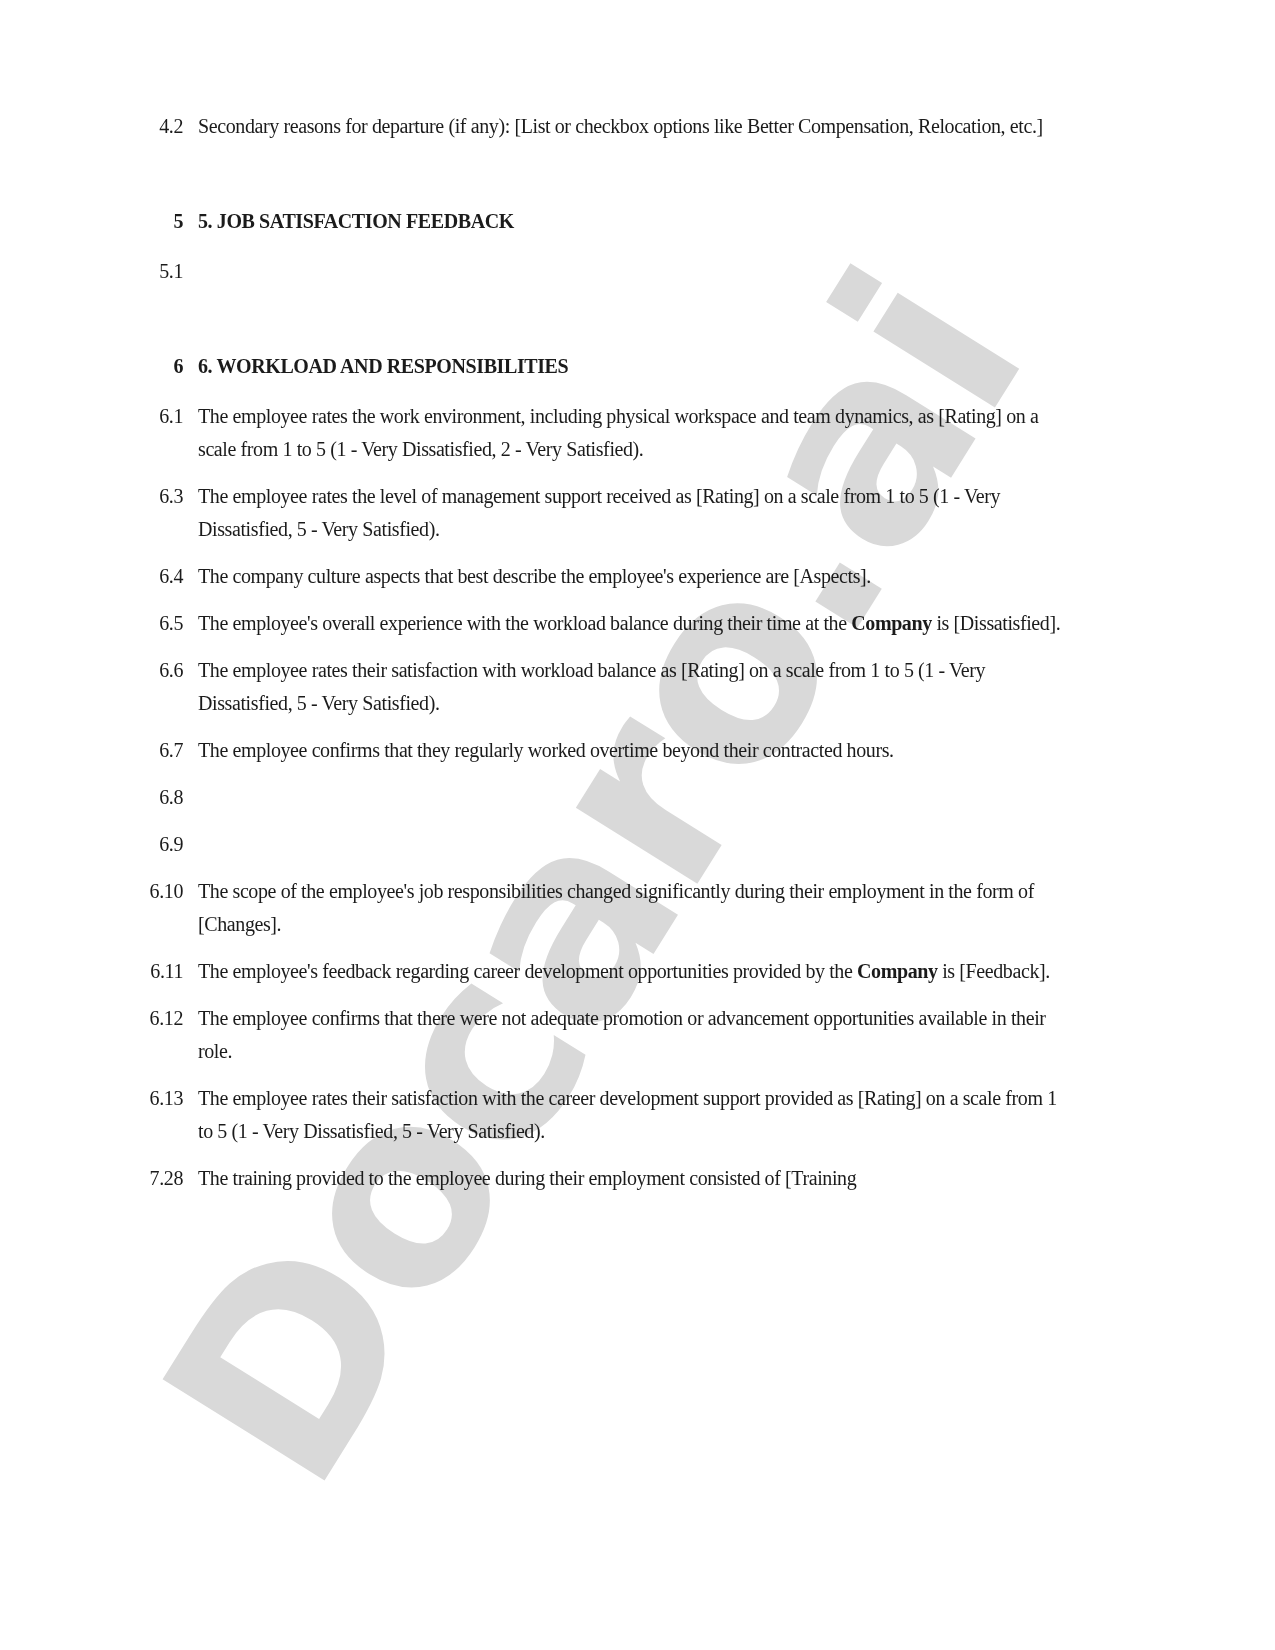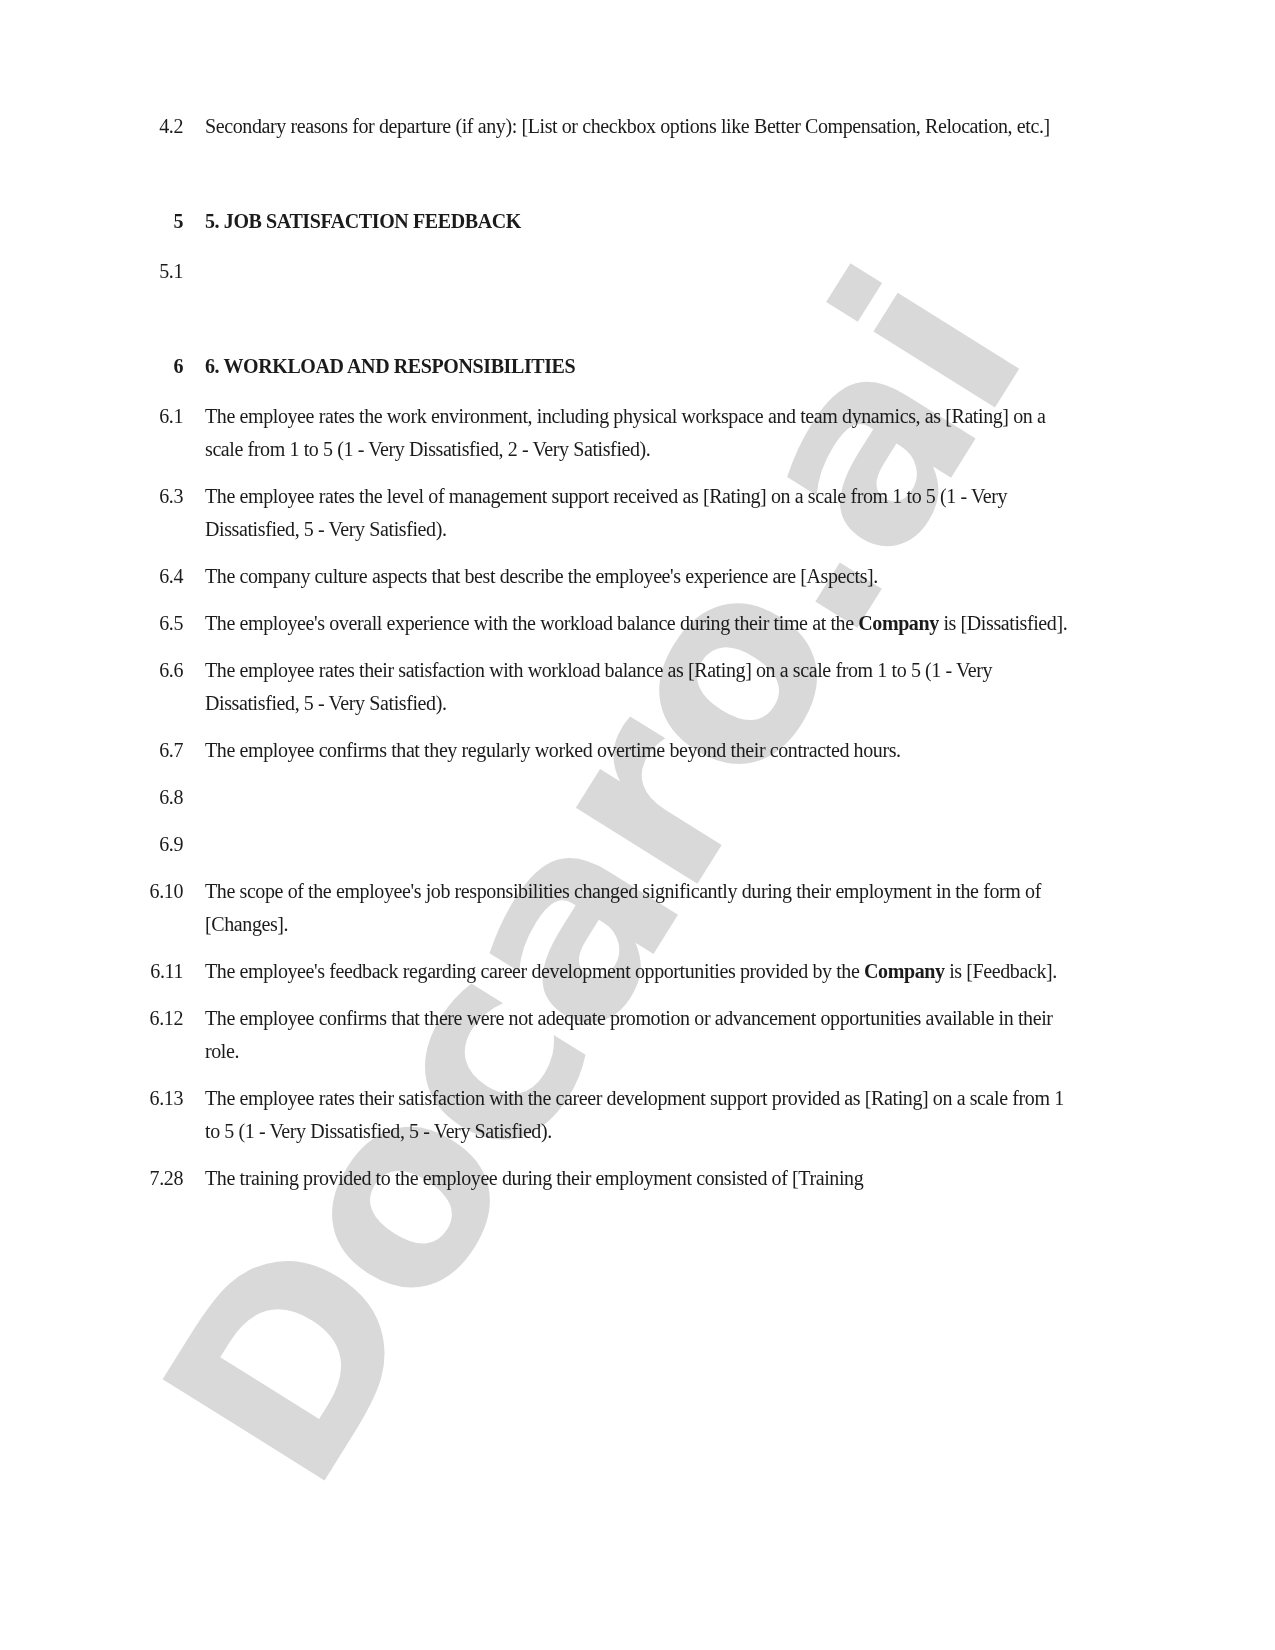--- a/index.html
+++ b/index.html
@@ -39,21 +39,21 @@
     font-size:20px;
     line-height:33px;
     letter-spacing:-0.4px;
   }
   .row .num{
     flex:none;
     width:83px;
     text-align:right;
   }
   .row .body{
-    margin-left:22px;
+    margin-left:15px;
     width:875px;
   }
   .row.heading{
     margin:62px 0 17px 0;
     font-weight:bold;
   }
   .b{font-weight:bold;}
 </style>
 </head>
 <body>

